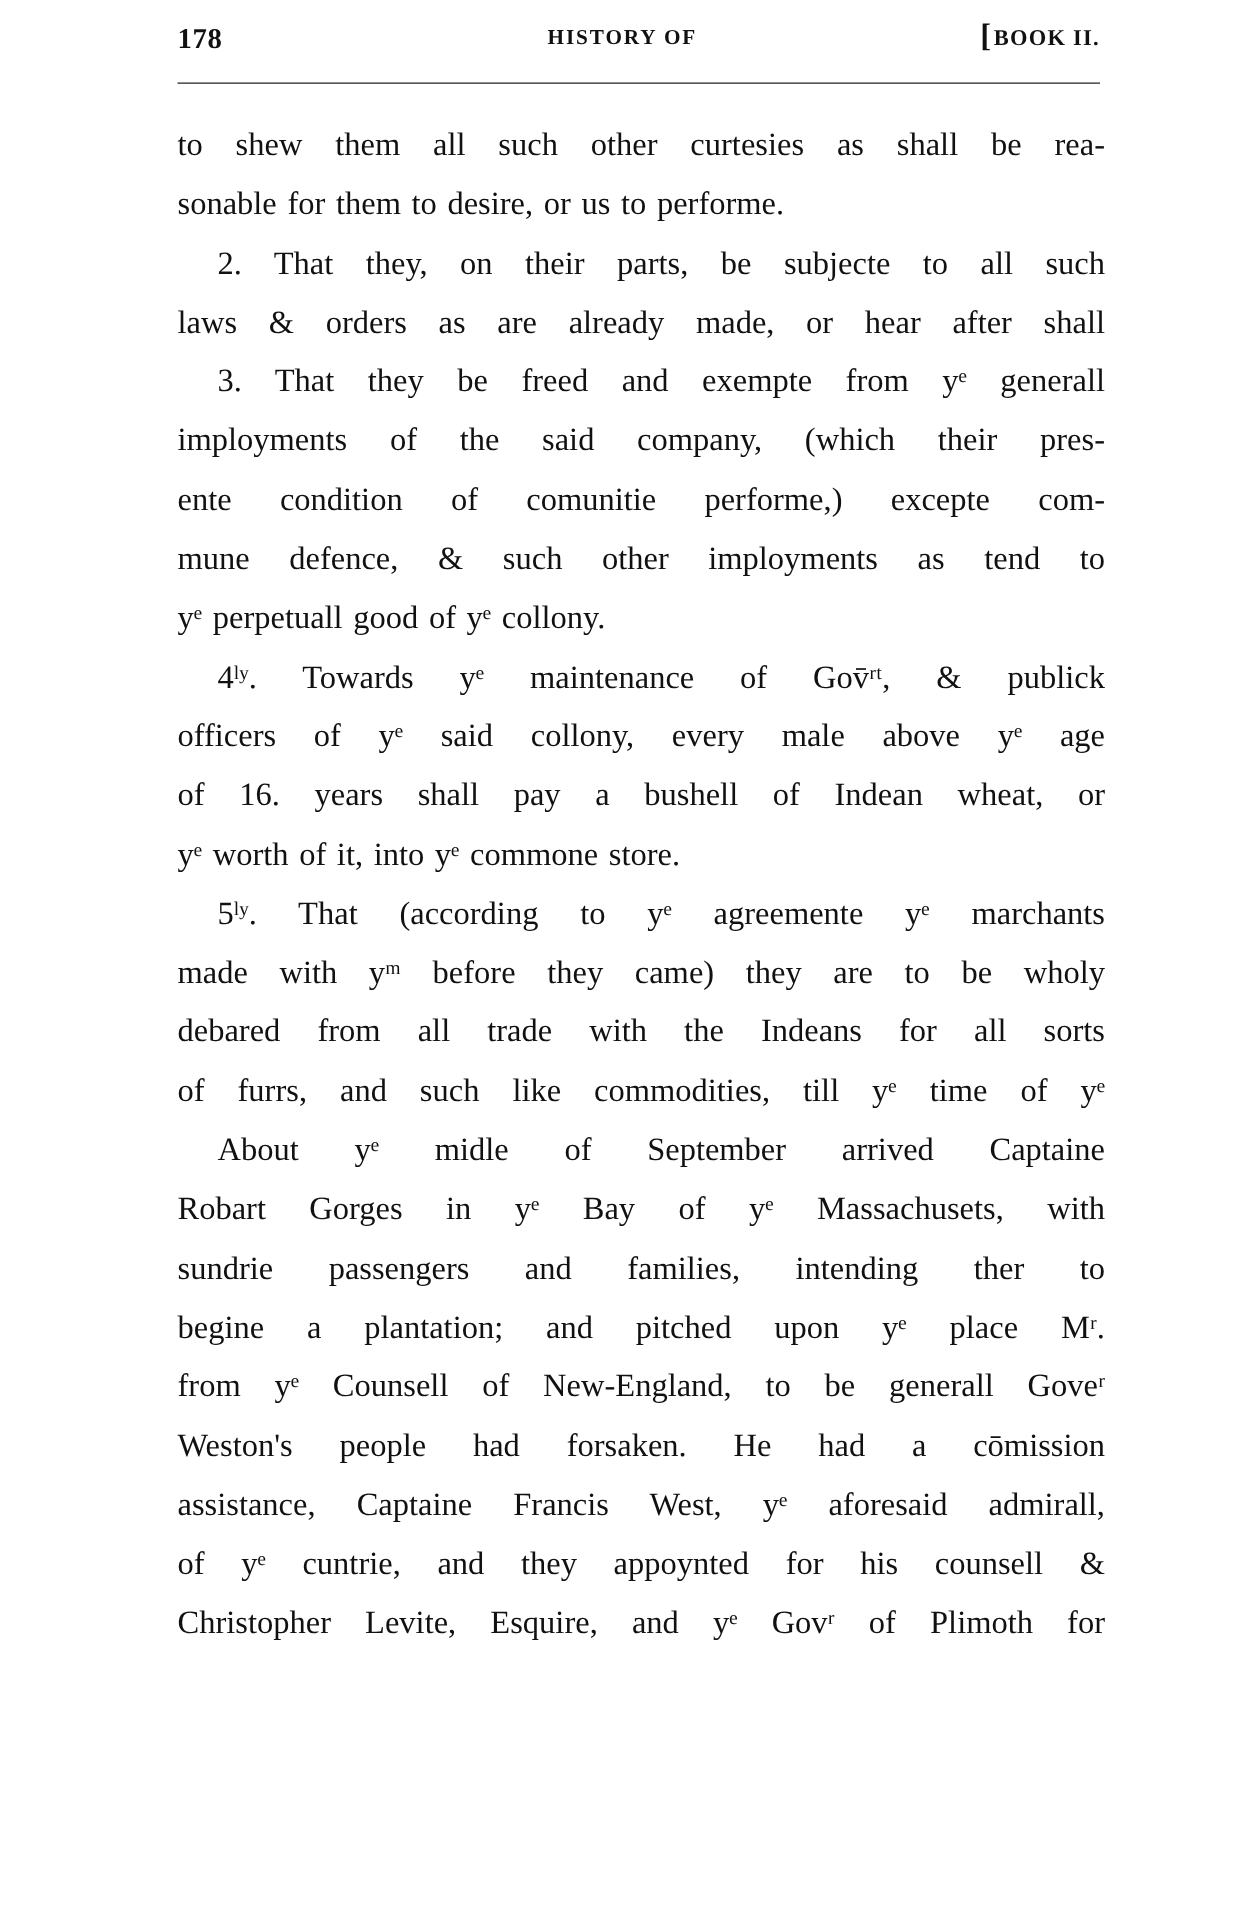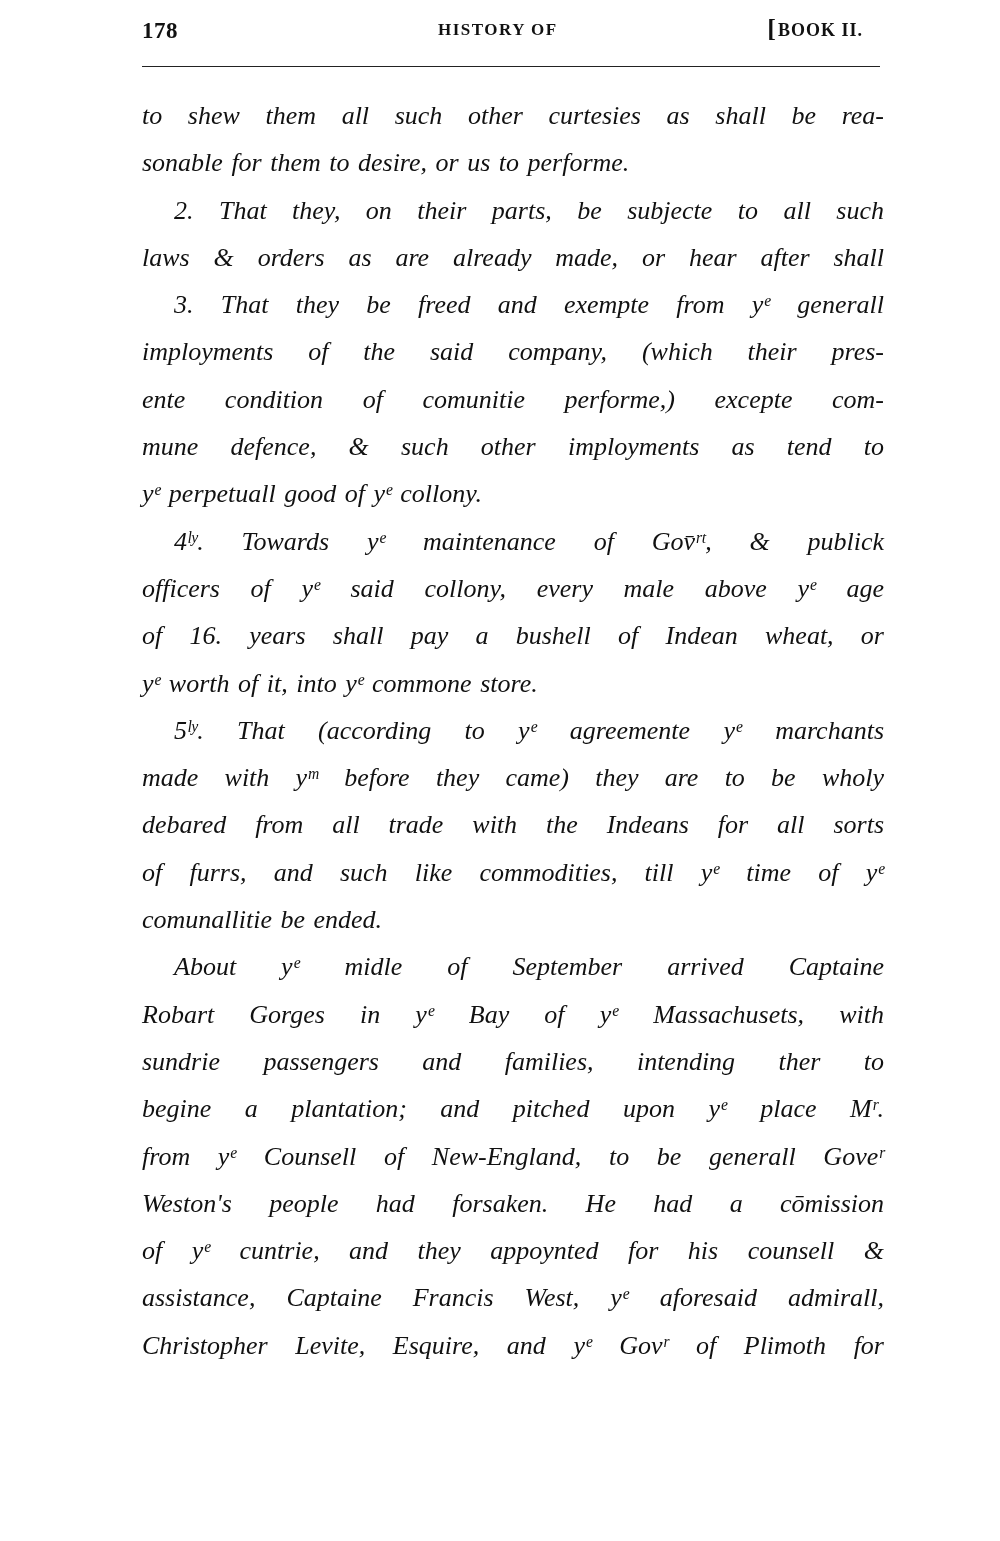--- a/index.html
+++ b/index.html
@@ -41,21 +41,21 @@
       position: absolute;
       left: 296px;
       top: 2px;
       font-size: 17px;
       letter-spacing: 1.5px;
       font-variant: small-caps;
       text-transform: uppercase;
     }
     .running-head .book {
       position: absolute;
-      right: 21px;
+      right: 4px;
       top: 2px;
       font-size: 18px;
       letter-spacing: 1px;
       text-transform: uppercase;
     }
     .running-head .bracket {
       display: inline-block;
       font-size: 26px;
       line-height: 18px;
       vertical-align: top;
@@ -77,21 +77,20 @@
       font-size: 26px;
       line-height: 47.3px;
     }
     .line {
       display: block;
       height: 47.3px;
       white-space: nowrap;
       text-align: justify;
       text-align-last: justify;
       word-spacing: 2px;
-      font-style: italic;
     }
     .line.last {
       text-align: right;
       text-align-last: left;
     }
     .line.indent {
       padding-left: 32px;
       box-sizing: border-box;
     }
   </style>
@@ -117,24 +116,23 @@
     <span class="line">mune defence, &amp; such other imployments as tend to</span>
     <span class="line last">yᵉ perpetuall good of yᵉ collony.</span>
     <span class="line indent">4ˡʸ.  Towards yᵉ maintenance of Gov̄ʳᵗ, &amp; publick</span>
     <span class="line">officers of yᵉ said collony, every male above yᵉ age</span>
     <span class="line">of 16. years shall pay a bushell of Indean wheat, or</span>
     <span class="line last">yᵉ worth of it, into yᵉ commone store.</span>
     <span class="line indent">5ˡʸ.  That (according to yᵉ agreemente yᵉ marchants</span>
     <span class="line">made with yᵐ before they came) they are to be wholy</span>
     <span class="line">debared from all trade with the Indeans for all sorts</span>
     <span class="line">of furrs, and such like commodities, till yᵉ time of yᵉ</span>
-    <span class="line last">comunallitie be ended.</span>
     <span class="line indent">About yᵉ midle of September arrived Captaine</span>
     <span class="line">Robart Gorges in yᵉ Bay of yᵉ Massachusets, with</span>
     <span class="line">sundrie passengers and families, intending ther to</span>
     <span class="line">begine a plantation; and pitched upon yᵉ place Mʳ.</span>
     <span class="line">from yᵉ Counsell of New-England, to be generall Goveʳ</span>
     <span class="line">Weston's people had forsaken. He had a cōmission</span>
+    <span class="line">assistance, Captaine Francis West, yᵉ aforesaid admirall,</span>
     <span class="line">of yᵉ cuntrie, and they appoynted for his counsell &amp;</span>
-    <span class="line">assistance, Captaine Francis West, yᵉ aforesaid admirall,</span>
     <span class="line">Christopher Levite, Esquire, and yᵉ Govʳ of Plimoth for</span>
   </div>
 </div>
 
 </body></html>

